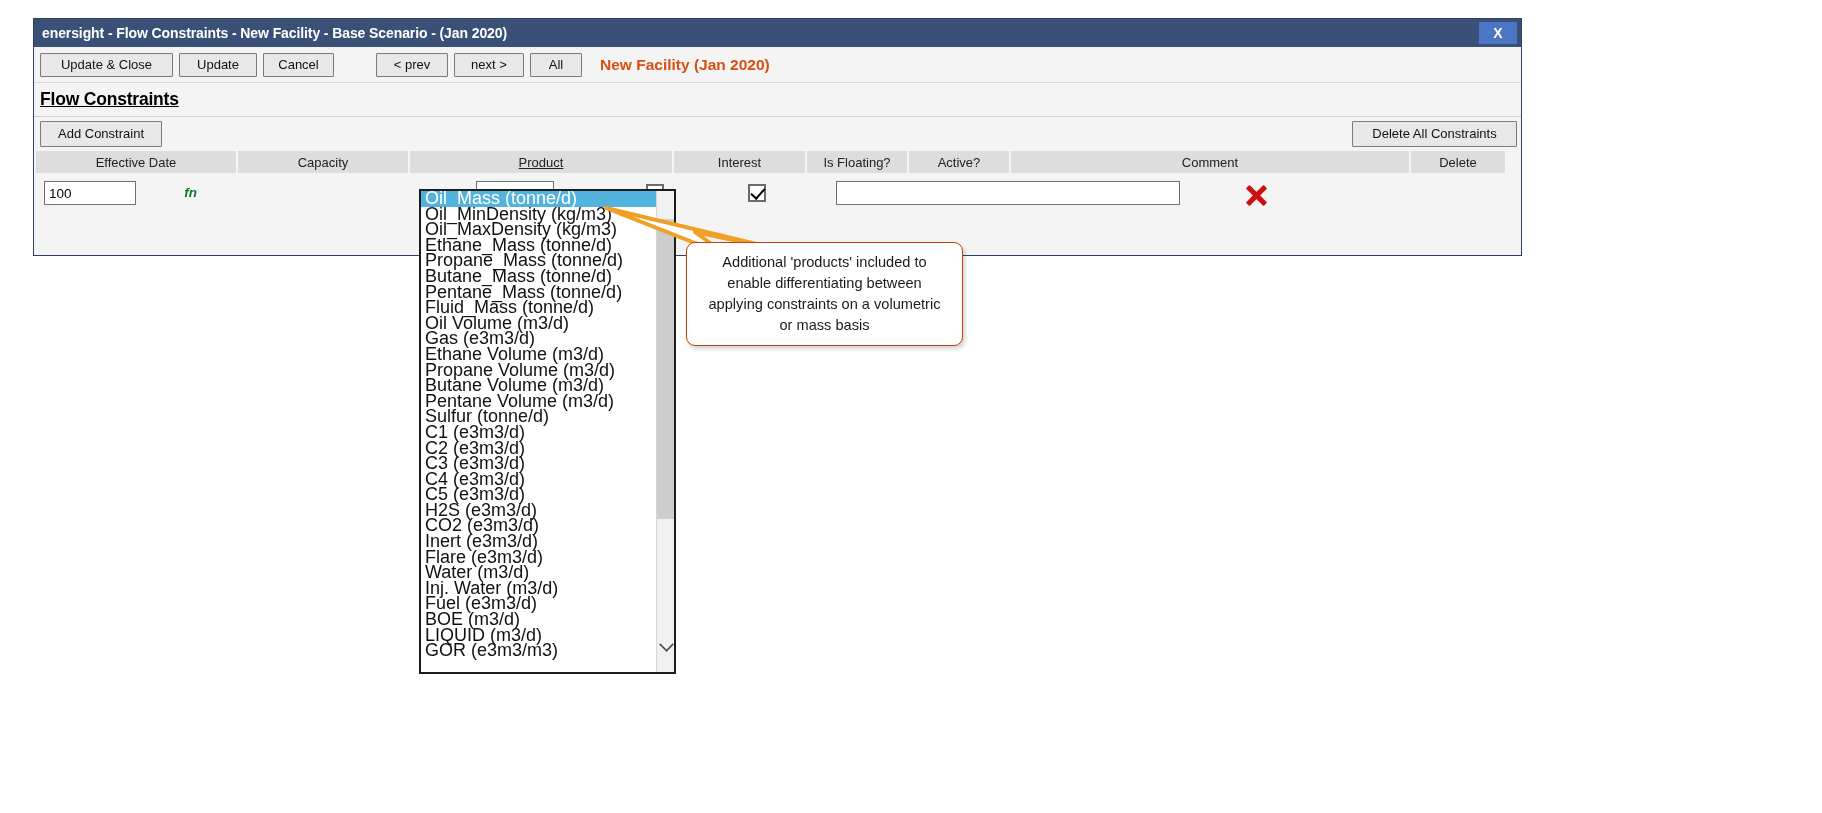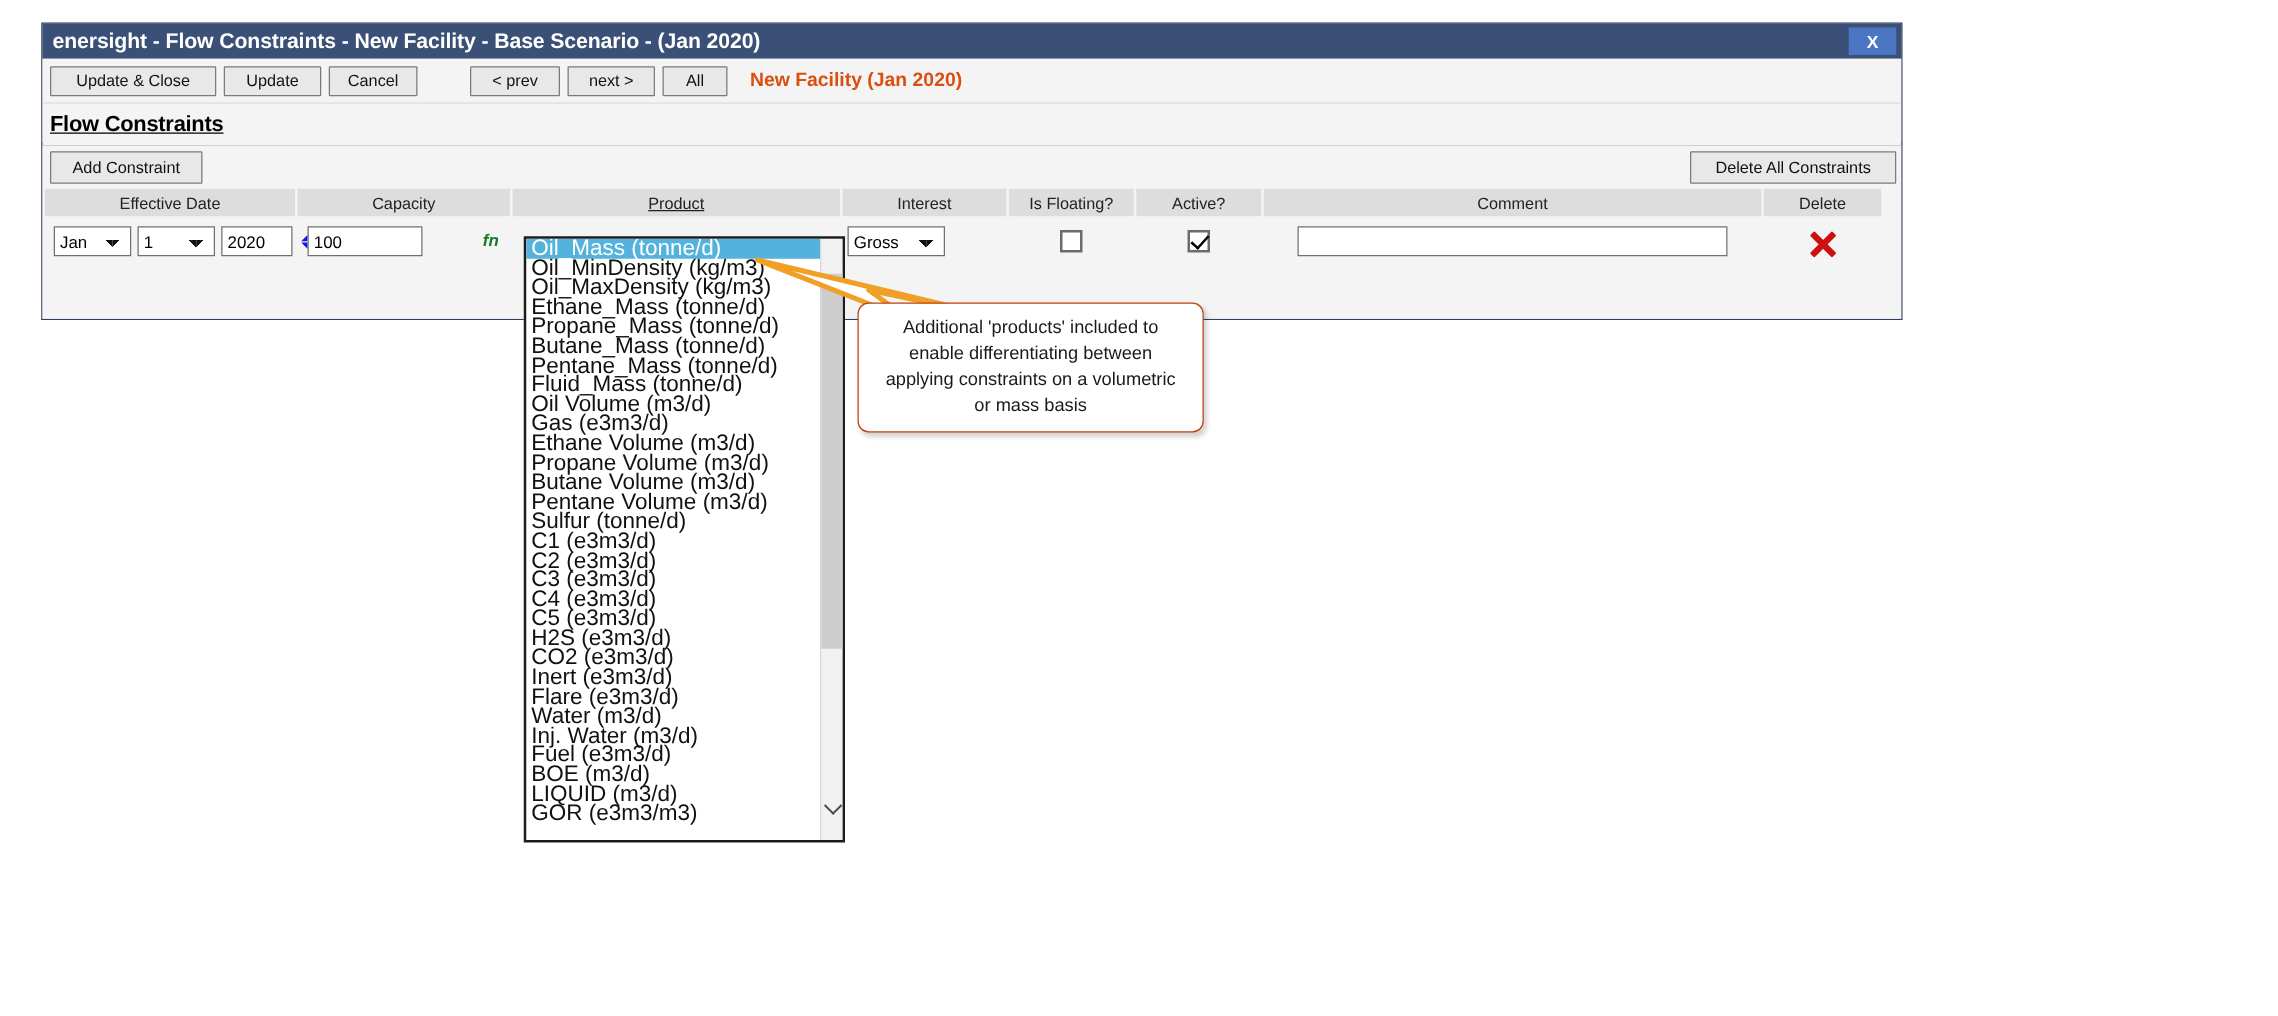--- a/index.html
+++ b/index.html
@@ -27,21 +27,21 @@
   .titlebar {
     height: 28px;
     background: #3b5077;
     display: flex;
     align-items: center;
     justify-content: space-between;
     padding: 0 4px 0 8px;
   }
   .titlebar .title {
     color: #ffffff;
-    font-size: 17px;
+    font-size: 14px;
     font-weight: bold;
     letter-spacing: -0.1px;
     white-space: nowrap;
   }
   .close-btn {
     width: 38px; height: 22px;
     background: #4a76c4;
     color: #ffffff;
     font-size: 14px;
     font-weight: bold;
@@ -391,35 +391,20 @@
         <div class="th c-prod">Product</div>
         <div class="th c-int">Interest</div>
         <div class="th c-float">Is Floating?</div>
         <div class="th c-active">Active?</div>
         <div class="th c-comm">Comment</div>
         <div class="th c-del">Delete</div>
       </div>
 
       <div class="grid-row">
 
-        <div class="td c-date">
-          <div class="date-cell">
-            <select class="ui sel-month">
-              <option>Jan</option>
-            </select>
-            <select class="ui sel-day">
-              <option>1</option>
-            </select>
-            <input class="ui in-year" type="text" value="2020" style="">
-            <div class="spinner">
-              <div class="up"></div>
-              <div class="down"></div>
-            </div>
-          </div>
-        </div>
 
         <div class="td c-cap">
           <div class="cap-cell">
             <input class="ui in-cap" type="text" value="100" style="">
             <span class="fn-label">fn</span>
           </div>
         </div>
 
         <div class="td c-prod"></div>
 

